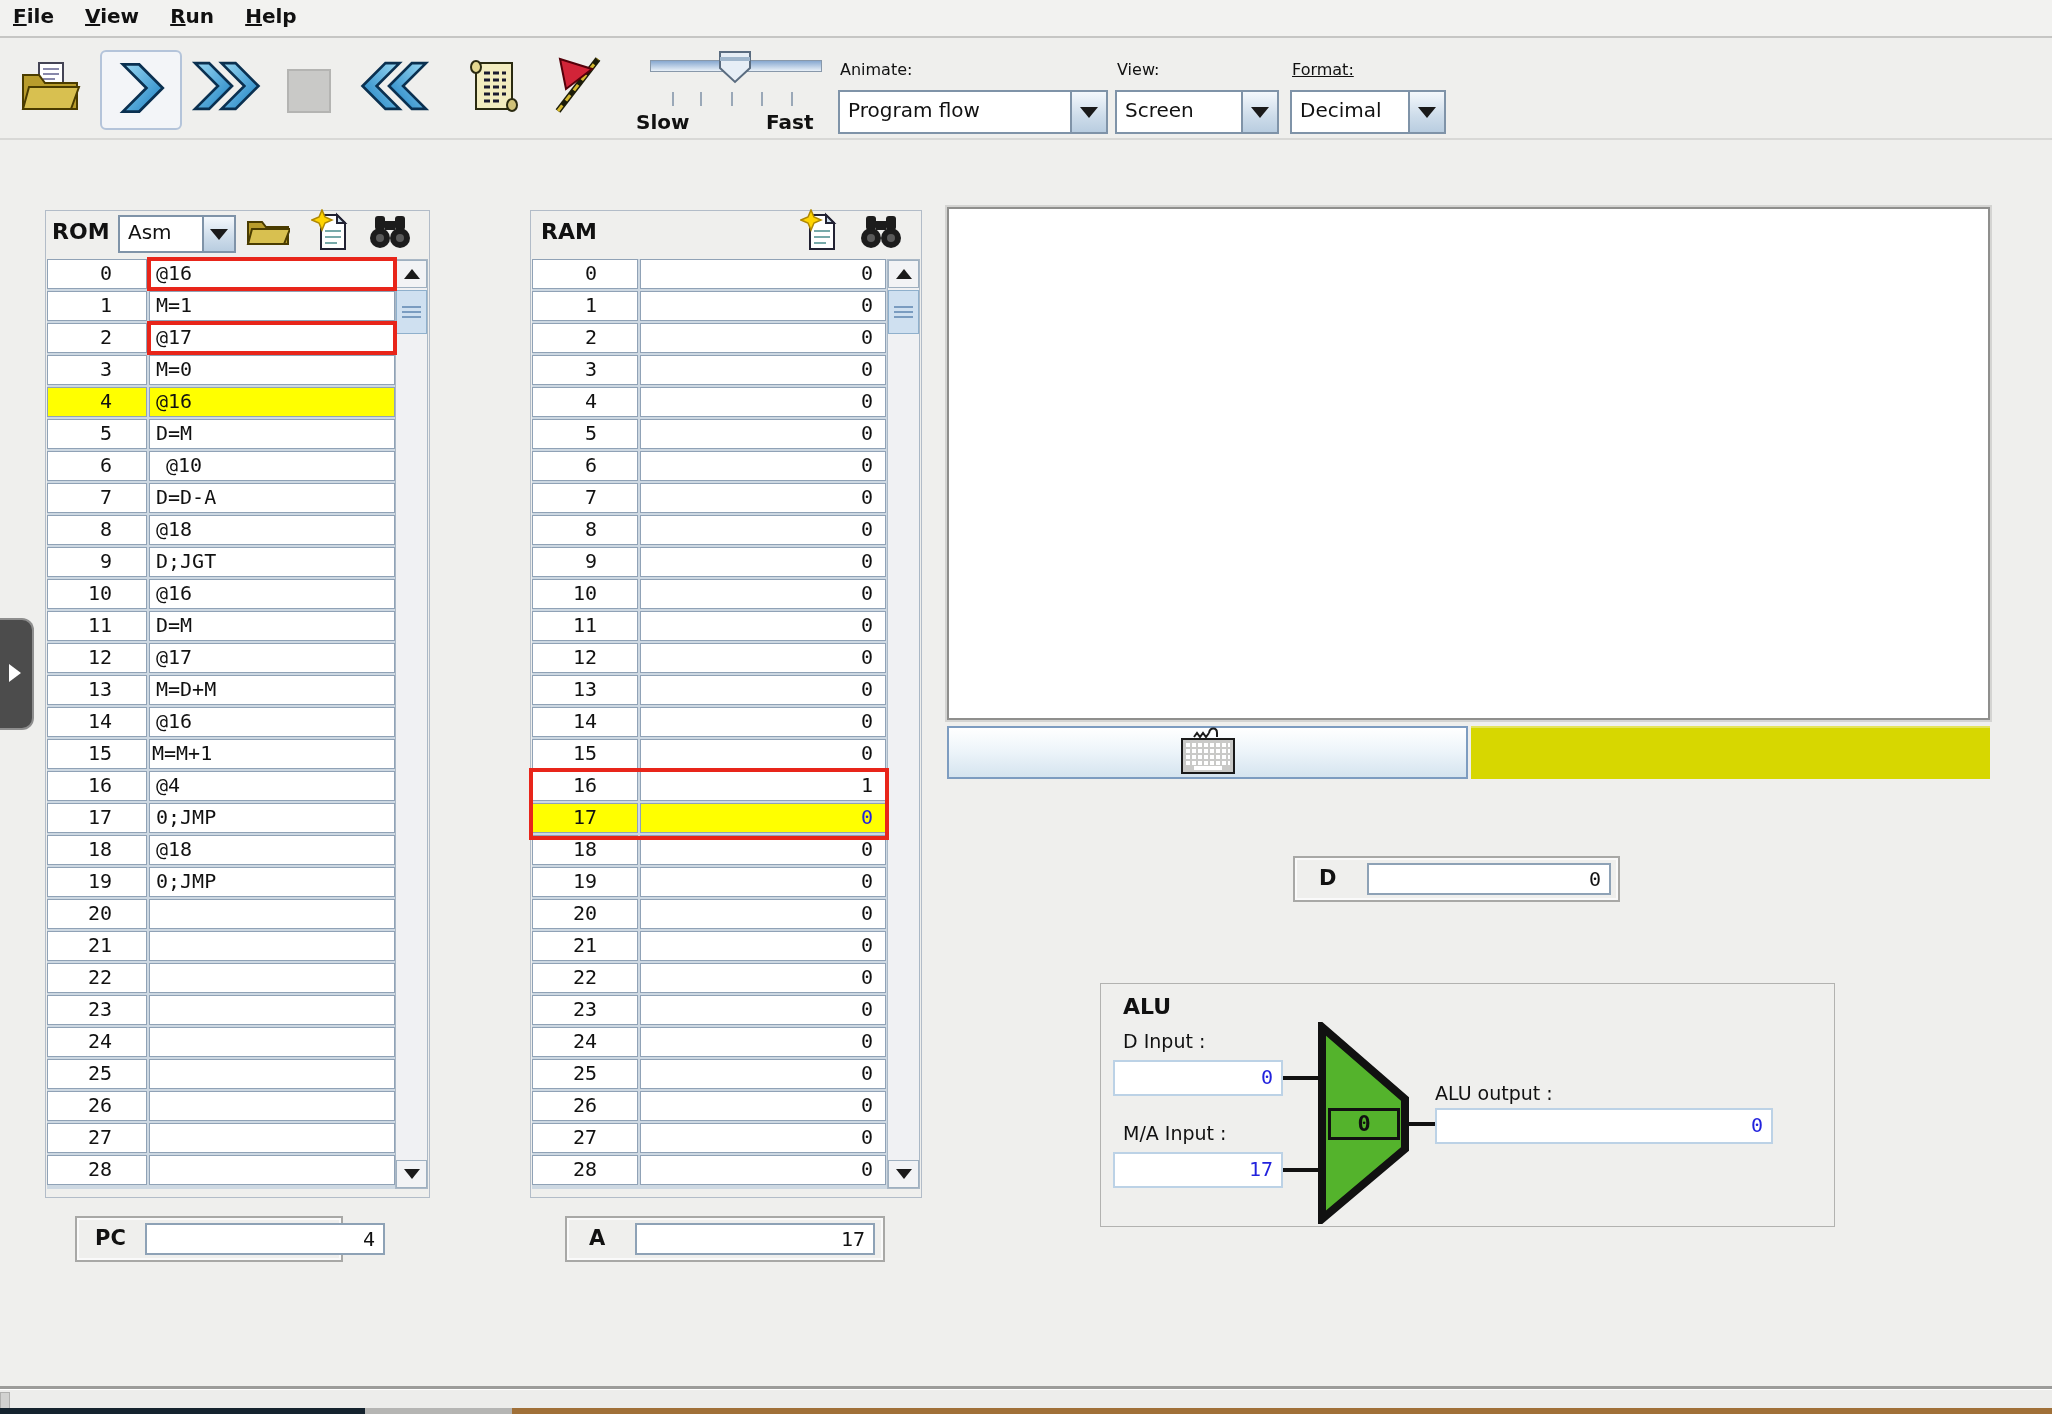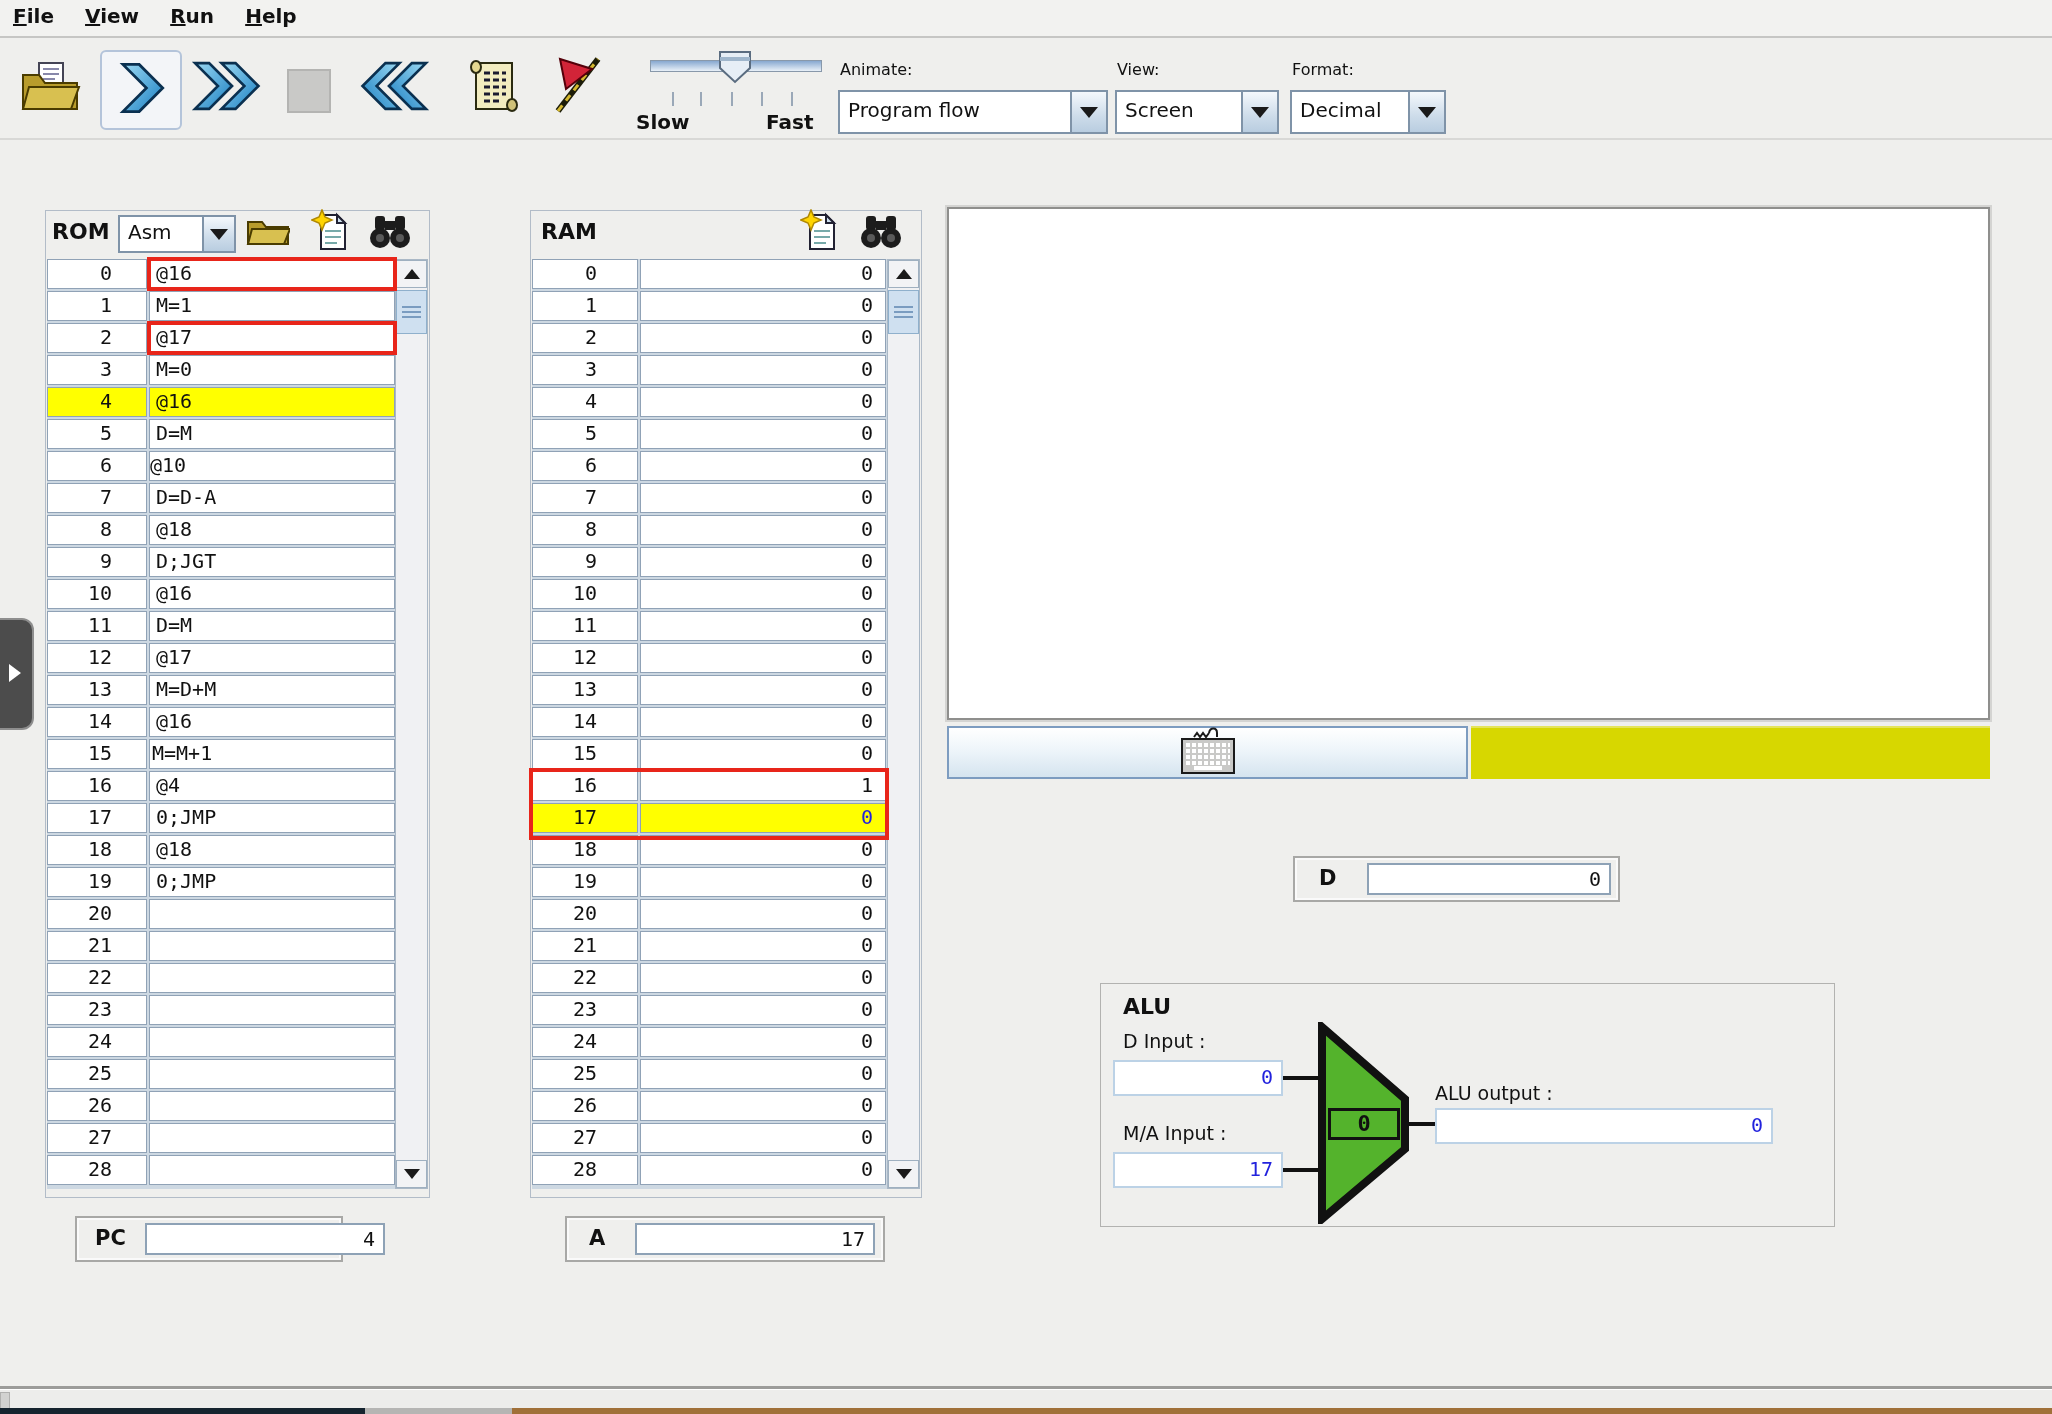--- a/index.html
+++ b/index.html
@@ -199,21 +199,21 @@
     </div>
 
     <span class="tb-label" style="left:1117px;top:22px;">View:</span>
     <div class="combo" style="left:1115px;top:52px;width:160px;">
       <span class="combo-text">Screen</span>
       <span class="combo-btn">
           <span class="tri-down"></span>
         </span>
     </div>
 
-    <span class="tb-label" style="left:1292px;top:22px;">Format:</span>
+    <span class="tb-label" style="left:1292px;top:22px;text-decoration:underline;">Format:</span>
     <div class="combo" style="left:1290px;top:52px;width:152px;">
       <span class="combo-text">Decimal</span>
       <span class="combo-btn">
           <span class="tri-down"></span>
         </span>
     </div>
   </div>
 
   <div id="drawer-tab">
     <span class="tri"></span>
@@ -286,21 +286,21 @@
         <div class="trow hl" style="top: 128px;">
           <div class="cell" style="left: 0px; width: 100px; text-align: right; padding-right: 34px;">4</div>
           <div class="cell" style="left: 102px; width: 246px; padding-left: 6px;">@16</div>
         </div>
         <div class="trow" style="top: 160px;">
           <div class="cell" style="left: 0px; width: 100px; text-align: right; padding-right: 34px;">5</div>
           <div class="cell" style="left: 102px; width: 246px; padding-left: 6px;">D=M</div>
         </div>
         <div class="trow" style="top: 192px;">
           <div class="cell" style="left: 0px; width: 100px; text-align: right; padding-right: 34px;">6</div>
-          <div class="cell" style="left: 102px; width: 246px; padding-left: 0;">@10</div>
+          <div class="cell" style="left: 102px; width: 246px; padding-left: 16px;">@10</div>
         </div>
         <div class="trow" style="top: 224px;">
           <div class="cell" style="left: 0px; width: 100px; text-align: right; padding-right: 34px;">7</div>
           <div class="cell" style="left: 102px; width: 246px; padding-left: 6px;">D=D-A</div>
         </div>
         <div class="trow" style="top: 256px;">
           <div class="cell" style="left: 0px; width: 100px; text-align: right; padding-right: 34px;">8</div>
           <div class="cell" style="left: 102px; width: 246px; padding-left: 6px;">@18</div>
         </div>
         <div class="trow" style="top: 288px;">

